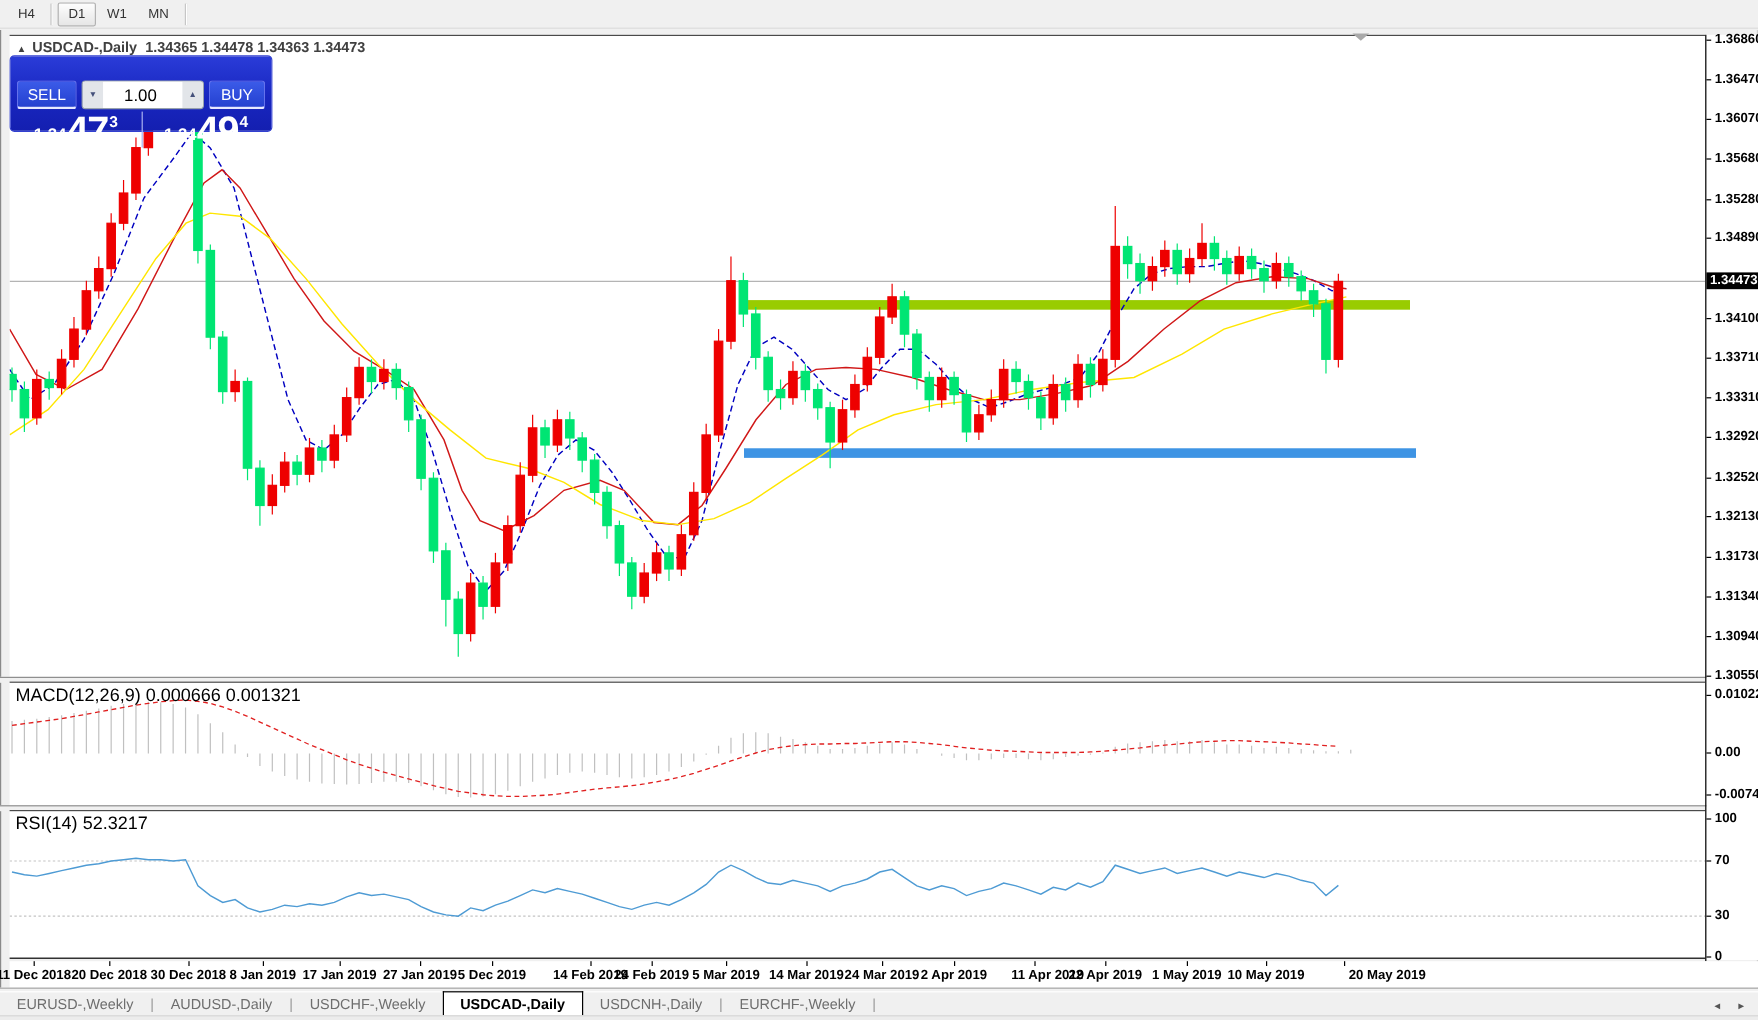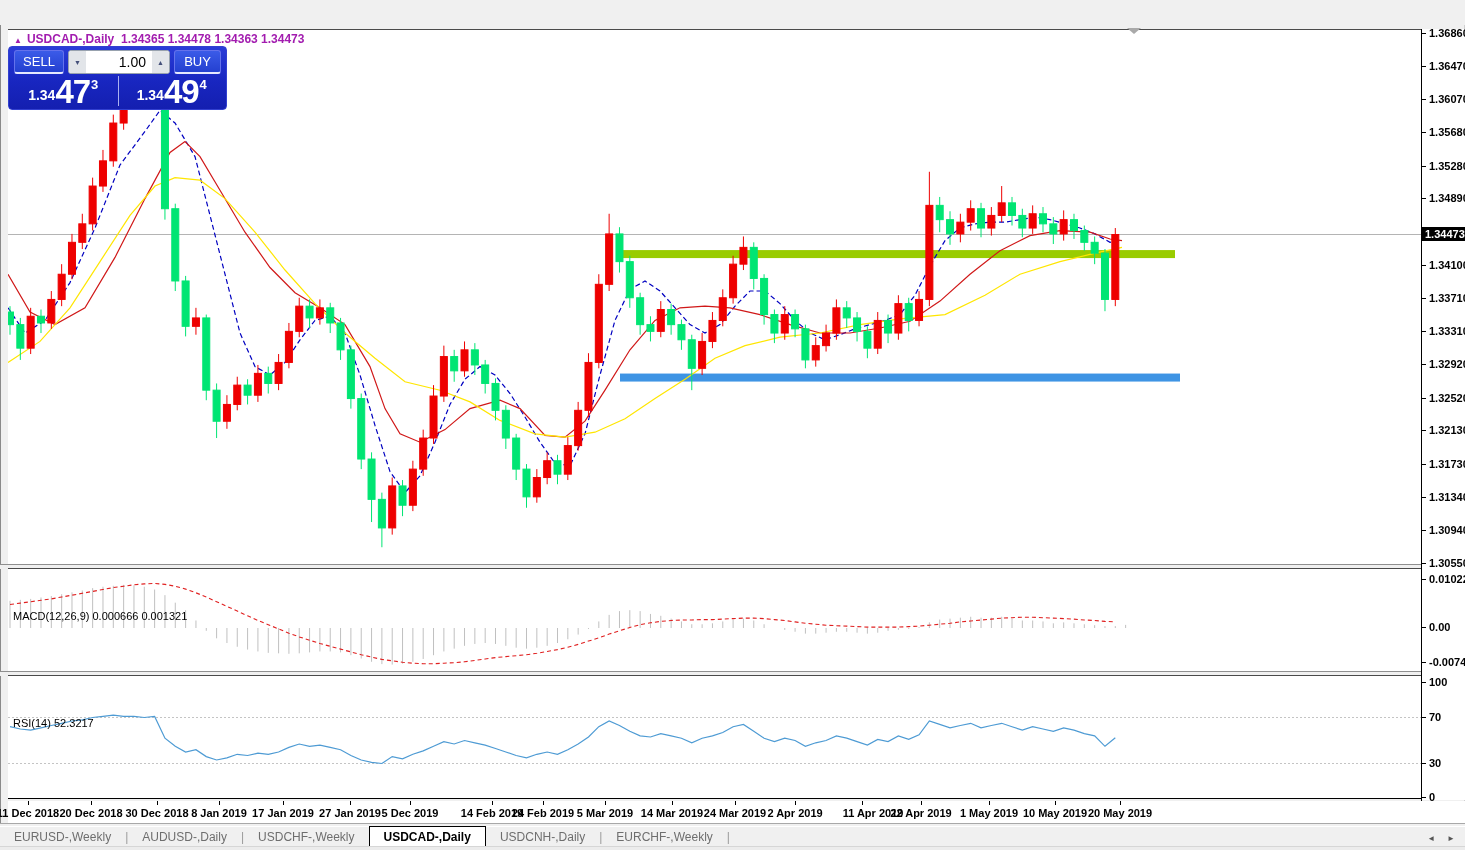--- a/index.html
+++ b/index.html
@@ -27,49 +27,49 @@
   #scale-col{position:absolute;left:1422px;top:29px;width:43px;height:771px;background:#ffffff;}
   #axis-vline{position:absolute;left:1421px;top:29px;width:1px;height:772px;background:#000;}
 
   .axis-label{position:absolute;left:1429px;transform:translateY(-50%);font-size:11px;font-weight:700;color:#000;white-space:nowrap;}
   .axis-tick{position:absolute;left:1422px;width:4px;height:1px;background:#000;}
 
   #bid-tag{position:absolute;left:1422px;width:43px;height:14px;background:#000;color:#fff;
     font-size:11px;font-weight:700;line-height:14px;padding-left:3px;box-sizing:border-box;}
 
   
-  #chart-title{position:absolute;left:14px;top:32px;font-size:12px;font-weight:700;color:#a21caf;white-space:nowrap;z-index:5;}
+  #chart-title{position:absolute;left:14px;top:32px;font-size:12px;font-weight:700;color:#404040;white-space:nowrap;z-index:5;}
   #chart-title .tri{font-size:8px;margin-right:5px;}
 
   
   #trade-panel{position:absolute;left:8px;top:46px;width:219px;height:64px;z-index:6;
     background:linear-gradient(180deg,#2a3cd8 0%,#1826c0 55%,#141fb0 100%);
     border:1px solid #3240d0;border-radius:4px;box-sizing:border-box;}
-  #tp-row1{display:flex;align-items:stretch;height:24px;margin:3px 5px 0 5px;}
+  #tp-row1{display:flex;align-items:stretch;height:24px;margin:20px 5px 0 5px;}
   .tp-btn{color:#fff;font-size:13px;display:flex;align-items:center;justify-content:center;
     background:linear-gradient(#3b5be8,#2440d0);border:1px solid #6472ec;border-bottom:2px solid #e6e8ff;
     border-radius:3px;box-sizing:border-box;cursor:pointer;}
   #sell-btn{width:50px;}
   #buy-btn{width:47px;}
   #vol-stepper{flex:1;display:flex;margin:0 4px;border:1px solid #98a2ae;border-radius:3px;overflow:hidden;background:#fff;}
   .vol-arrow{width:17px;background:#e2e5e9;display:flex;align-items:center;justify-content:center;
     font-size:7px;color:#44507a;border:0;cursor:pointer;}
   #vol-field{flex:1;border:0;outline:none;font-family:"Liberation Sans",sans-serif;font-size:14px;color:#000;
-    text-align:right;padding-right:6px;min-width:0;}
+    text-align:center;padding-right:6px;min-width:0;}
   #tp-row2{display:flex;height:34px;position:relative;}
   .tp-half{flex:1;display:flex;align-items:flex-end;justify-content:center;color:#fff;padding-bottom:2px;}
   .tp-prefix{font-size:14px;font-weight:700;margin-bottom:3px;}
   .tp-big{font-size:33px;font-weight:700;line-height:0.85;letter-spacing:-1px;}
   .tp-sup{font-size:13px;font-weight:700;margin-bottom:14px;margin-left:1px;}
   #tp-divider{position:absolute;left:50%;top:2px;bottom:2px;width:1px;background:#aab2f0;}
 
   #shift-marker{position:absolute;left:1127px;top:28px;width:0;height:0;z-index:4;
     border-left:7px solid transparent;border-right:7px solid transparent;border-top:6px solid #a9a9a9;}
 
-  .ind-label{position:absolute;left:5px;top:2px;font-size:11px;color:#000;white-space:nowrap;z-index:5;margin-top:39px;}
+  .ind-label{position:absolute;left:5px;top:2px;font-size:15px;color:#000;white-space:nowrap;z-index:5;}
 
   
   #date-strip{position:absolute;left:8px;top:801px;width:1457px;height:22px;background:#fff;}
   .date-label{position:absolute;top:6px;width:90px;margin-left:-45px;text-align:center;
     font-size:11px;font-weight:700;color:#000;white-space:nowrap;}
   .date-tick{position:absolute;top:0;width:1px;height:4px;background:#000;}
 
   #below-dates{position:absolute;left:0;top:823px;width:1465px;height:3px;background:#f0f0f0;border-top:1px solid #a8a8a8;}
 
   
@@ -82,20 +82,28 @@
   .tab-arrow{font-size:8px;color:#555;cursor:pointer;}
   #bottom-strip{position:absolute;left:0;top:846px;width:1465px;height:4px;background:#ececec;border-top:1px solid #d6d6d6;}
 
   svg{position:absolute;left:0;top:0;}
 </style>
 </head>
 <body>
 
 <div id="app">
 
+  <div id="toolbar">
+      <div class="tf-btn">H4</div>
+      <div class="tb-sep"></div>
+      <div class="tf-btn active">D1</div>
+      <div class="tf-btn">W1</div>
+      <div class="tf-btn">MN</div>
+      <div class="tb-sep"></div>
+    </div>
 
   <div id="frame-left"></div>
   <div id="frame-right"></div>
 
   <div id="main-plot" class="plot">
     <svg id="main-svg" width="1413" height="535" viewBox="8 29 1413 535">
         <line x1="8" x2="1421" y1="233.5080000000005" y2="233.5080000000005" stroke="#b4b4b4" stroke-width="1"></line>
         <rect x="620" y="249.08" width="555" height="8" fill="#99cc00"></rect>
         <rect x="620" y="372.5599999999995" width="560" height="8" fill="#3e94e4"></rect>
         <polyline points="8,306.8 25,332.0 45,319.4 70,281.6 95,227.0 120,164.0 145,130.4 160,109.4 175,122.0 195,155.6 210,214.4 225,273.2 240,332.0 255,365.6 270,374.0 285,361.4 300,338.8 315,319.4 330,315.2 345,332.0 360,374.0 375,424.4 390,470.6 405,491.6 420,474.8 435,441.2 450,403.4 465,378.2 480,365.6 495,374.0 510,392.5 525,416.0 540,441.2 555,462.2 570,464.8 585,432.8 600,374.0 615,319.4 630,288.4 645,280.0 660,290.0 675,306.8 690,323.6 705,332.0 720,323.6 735,305.2 750,290.0 765,290.0 780,302.6 795,319.4 810,332.0 825,338.8 840,333.7 855,327.8 870,323.6 885,319.4 900,313.6 915,294.2 930,264.8 945,239.6 960,227.0 975,222.8 990,221.2 1005,221.2 1020,218.6 1035,216.1 1050,218.6 1065,222.8 1080,227.0 1095,232.9 1110,241.3 1122,239.6" fill="none" stroke="#0000c0" stroke-width="1.2" stroke-dasharray="5 3"></polyline>
@@ -567,21 +575,21 @@
       <div class="date-label" style="left: 787px;">2 Apr 2019</div>
       <div class="date-tick" style="left: 854px;"></div>
       <div class="date-label" style="left: 854px; padding-left: 11px;">11 Apr 2019</div>
       <div class="date-tick" style="left: 913px;"></div>
       <div class="date-label" style="left: 913px;">22 Apr 2019</div>
       <div class="date-tick" style="left: 981px;"></div>
       <div class="date-label" style="left: 981px;">1 May 2019</div>
       <div class="date-tick" style="left: 1047px;"></div>
       <div class="date-label" style="left: 1047px;">10 May 2019</div>
       <div class="date-tick" style="left: 1112px;"></div>
-      <div class="date-label" style="left: 1112px;">20 May 2019</div>
+      <div class="date-label" style="left: 1112px; padding-left: 36px;">20 May 2019</div>
     </div>
   <div id="below-dates"></div>
 
   <div id="tabbar">
       <div class="tab">EURUSD-,Weekly</div>
       <div class="tab-sep">|</div>
       <div class="tab">AUDUSD-,Daily</div>
       <div class="tab-sep">|</div>
       <div class="tab">USDCHF-,Weekly</div>
       <div class="tab active">USDCAD-,Daily</div>

